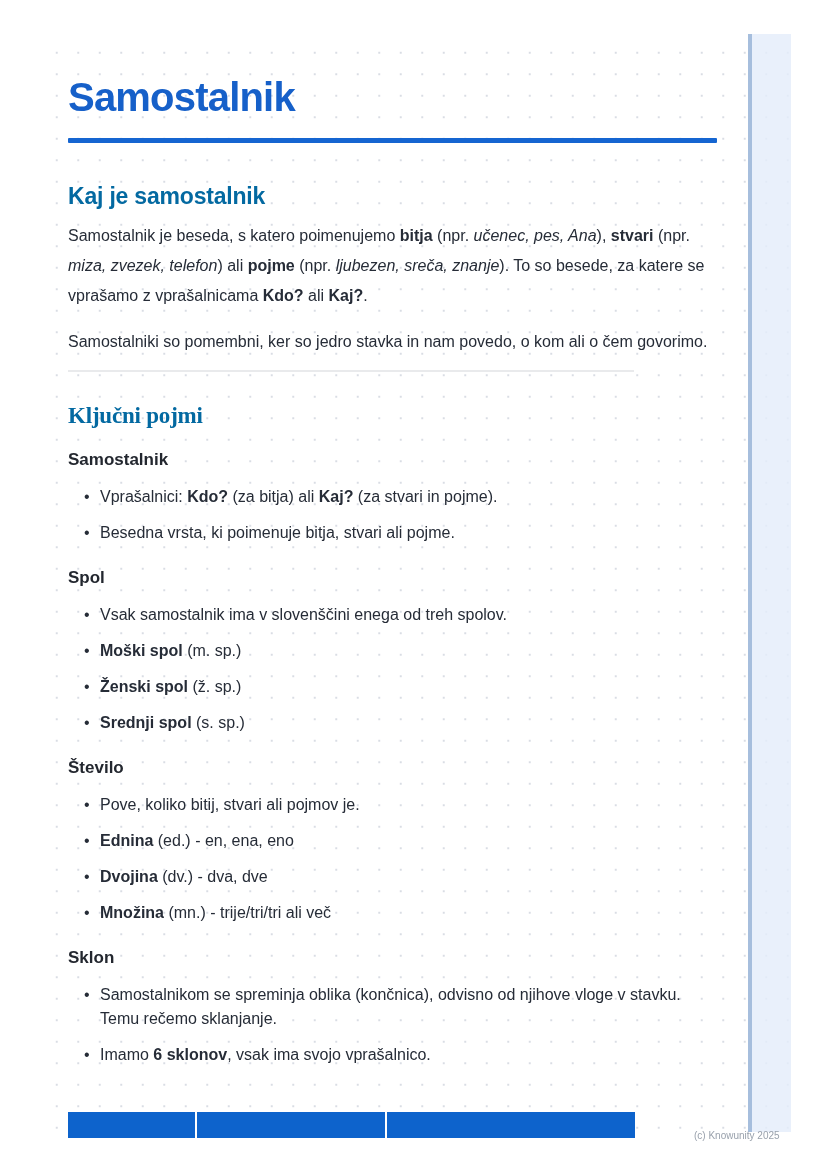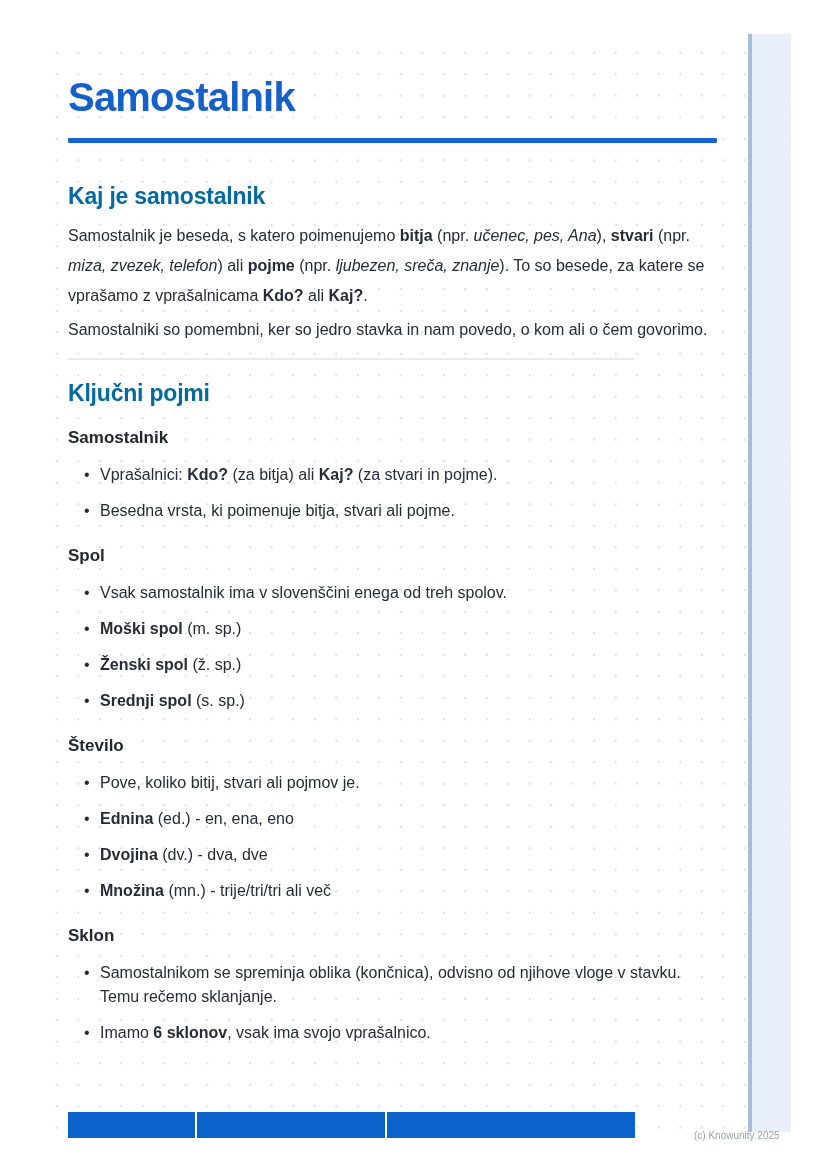--- a/index.html
+++ b/index.html
@@ -56,29 +56,29 @@
   }
   h2.section-heading {
     margin: 0;
     font-size: 23px;
     line-height: 27px;
     font-weight: 700;
     letter-spacing: -0.2px;
     color: #0369a1;
   }
   h2.first { margin-top: 40px; }
-  h2.second { margin-top: 20px; }
+  h2.second { margin-top: 30px; font-family: Liberation Serif, serif; }
   p.body-par {
     margin: 0;
     font-size: 16px;
     line-height: 30px;
     color: #262c37;
   }
   p.p1 { margin-top: 11px; }
-  p.p2 { margin-top: 4px; }
+  p.p2 { margin-top: 16px; }
   hr.divider {
     margin: 13px 0 0 0;
     width: 566px;
     border: none;
     border-top: 2px solid #e9eaec;
   }
   h3.group-title {
     margin: 22px 0 0 0;
     font-size: 17px;
     line-height: 22px;

